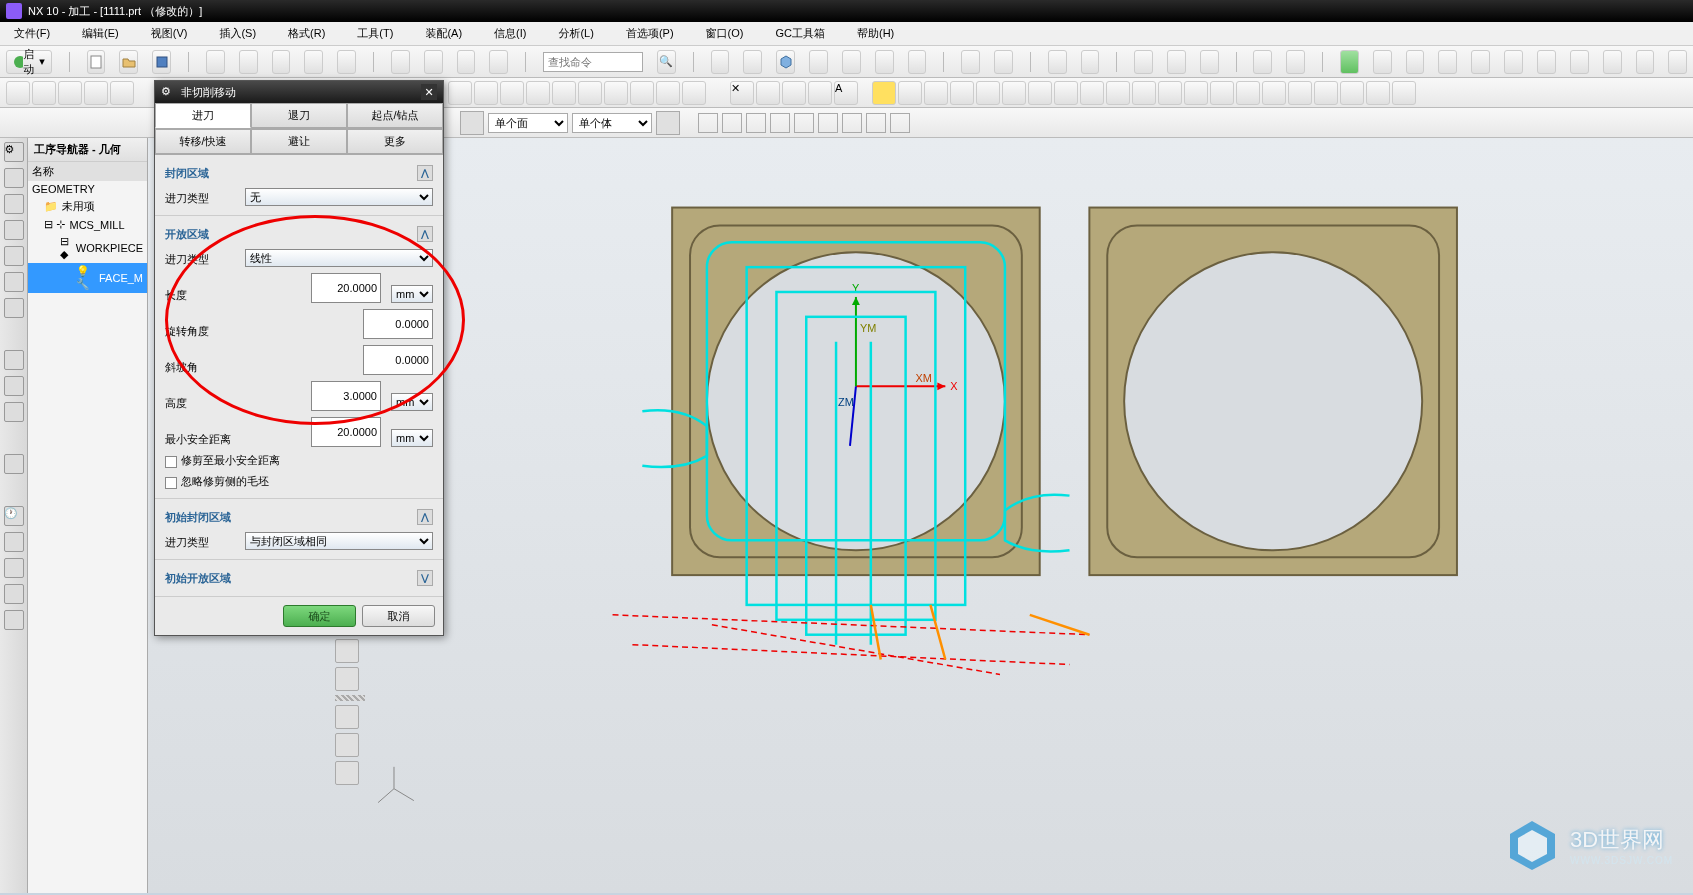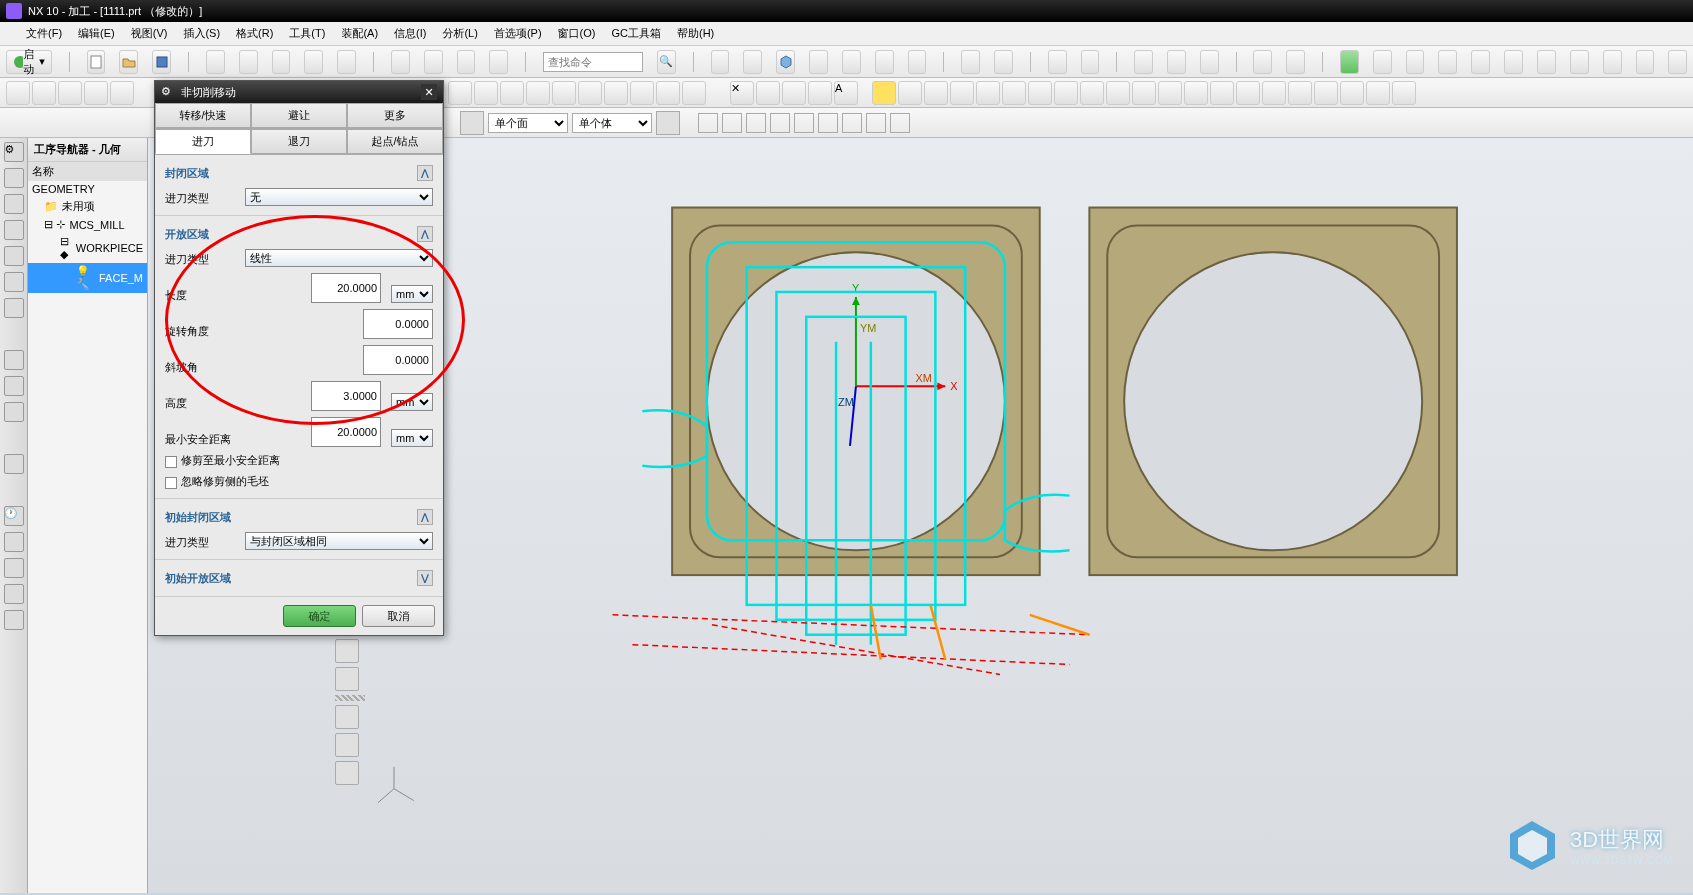--- a/index.html
+++ b/index.html
@@ -1,19 +1,19 @@
 <!DOCTYPE html>
 <html><head>
 <meta charset="utf-8">
 <style>
 *{margin:0;padding:0;box-sizing:border-box;font-family:"Microsoft YaHei",Arial,sans-serif;font-size:11px}
 body{background:#c8d4e0;overflow:hidden;width:1693px;height:895px}
 .titlebar{height:22px;background:linear-gradient(#2a2a2a,#000);color:#fff;display:flex;align-items:center;padding:0 6px}
 .titlebar .logo{width:16px;height:16px;background:#8b5cf6;border-radius:2px;margin-right:6px}
-.menubar{height:24px;background:#f0f0f0;border-bottom:1px solid #ccc;display:flex;align-items:center;padding:0 20px;gap:4px}
+.menubar{height:24px;background:#f0f0f0;border-bottom:1px solid #ccc;display:flex;align-items:center;padding:0 8px;gap:20px}
 .menubar span{padding:2px 6px;cursor:pointer}
 .toolbar{height:32px;background:linear-gradient(#f8f8f8,#e8e8e8);border-bottom:1px solid #bbb;display:flex;align-items:center;padding:0 6px;gap:14px}
 .toolbar .tb{width:24px;height:24px;background:linear-gradient(#fafafa,#e0e0e0);border:1px solid #ccc;border-radius:3px;display:flex;align-items:center;justify-content:center}
 .toolbar .sep{width:1px;height:20px;background:#bbb;margin:0 3px}
 .toolbar .searchbox{width:100px;height:20px;border:1px solid #aaa;background:#fff;padding:0 4px;color:#888}
 .toolbar2{height:30px;background:linear-gradient(#f8f8f8,#e8e8e8);border-bottom:1px solid #bbb;display:flex;align-items:center;padding:0 6px;gap:2px}
 .toolbar2 .tb{width:24px;height:24px;background:linear-gradient(#fafafa,#e0e0e0);border:1px solid #ccc;border-radius:3px}
 .toolbar3{height:30px;background:linear-gradient(#f8f8f8,#e8e8e8);border-bottom:1px solid #bbb;display:flex;align-items:center;padding:0 6px;gap:4px}
 .toolbar3 select{height:20px;border:1px solid #aaa;background:#fff;padding:0 2px}
 .main{display:flex;height:calc(100% - 140px)}
@@ -330,28 +330,28 @@
   <div class="sb"></div>
 </div>
 
 <div class="dialog">
   <div class="dtitle">
     <span class="gear">⚙</span>
     <span>非切削移动</span>
     <span class="close">✕</span>
   </div>
   <div class="tabs">
+    <div class="tab active">进刀</div>
+    <div class="tab">退刀</div>
+    <div class="tab">起点/钻点</div>
+  </div>
+  <div class="tabs">
     <div class="tab">转移/快速</div>
     <div class="tab">避让</div>
     <div class="tab">更多</div>
-  </div>
-  <div class="tabs">
-    <div class="tab active">进刀</div>
-    <div class="tab">退刀</div>
-    <div class="tab">起点/钻点</div>
   </div>
 
   <div class="section">
     <div class="sechead">
         <span>封闭区域</span>
         <span class="arrow">⋀</span>
       </div>
     <div class="field">
       <label>进刀类型</label>
       <select class="wide"><option>无</option></select>

